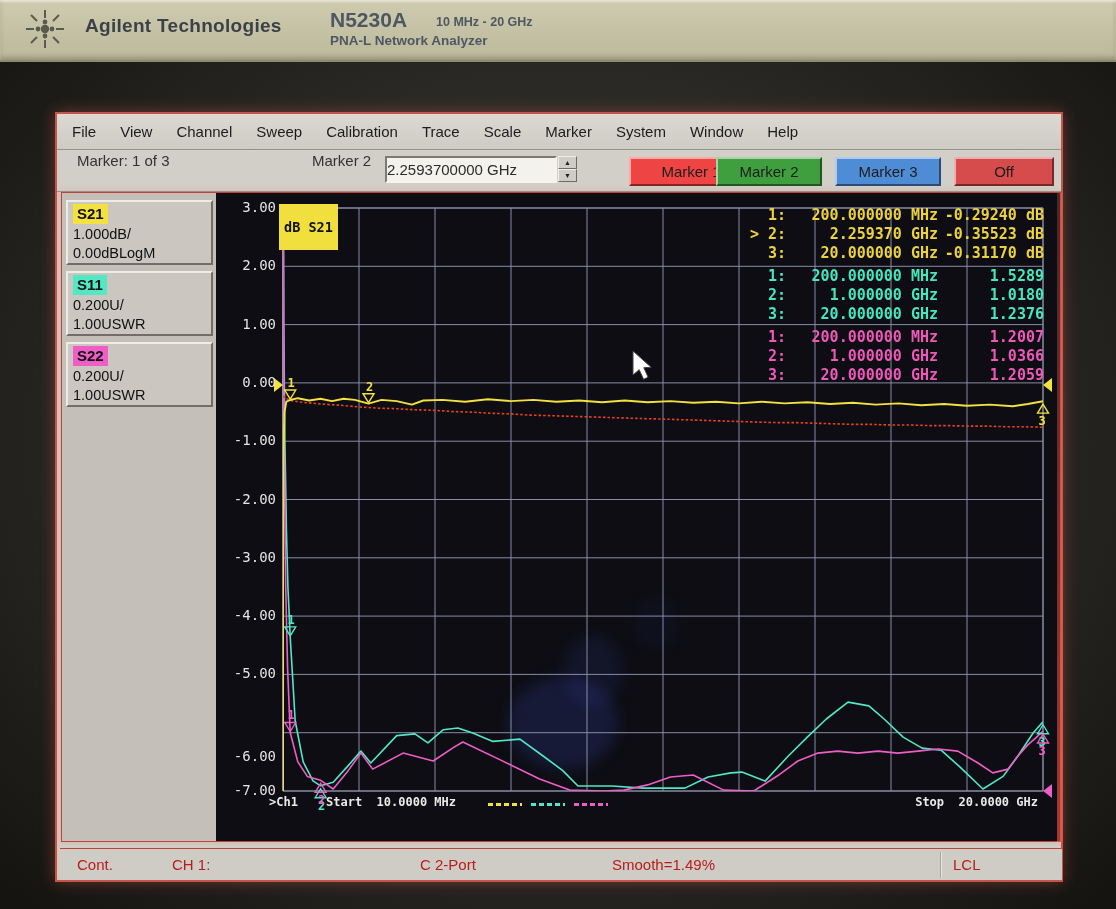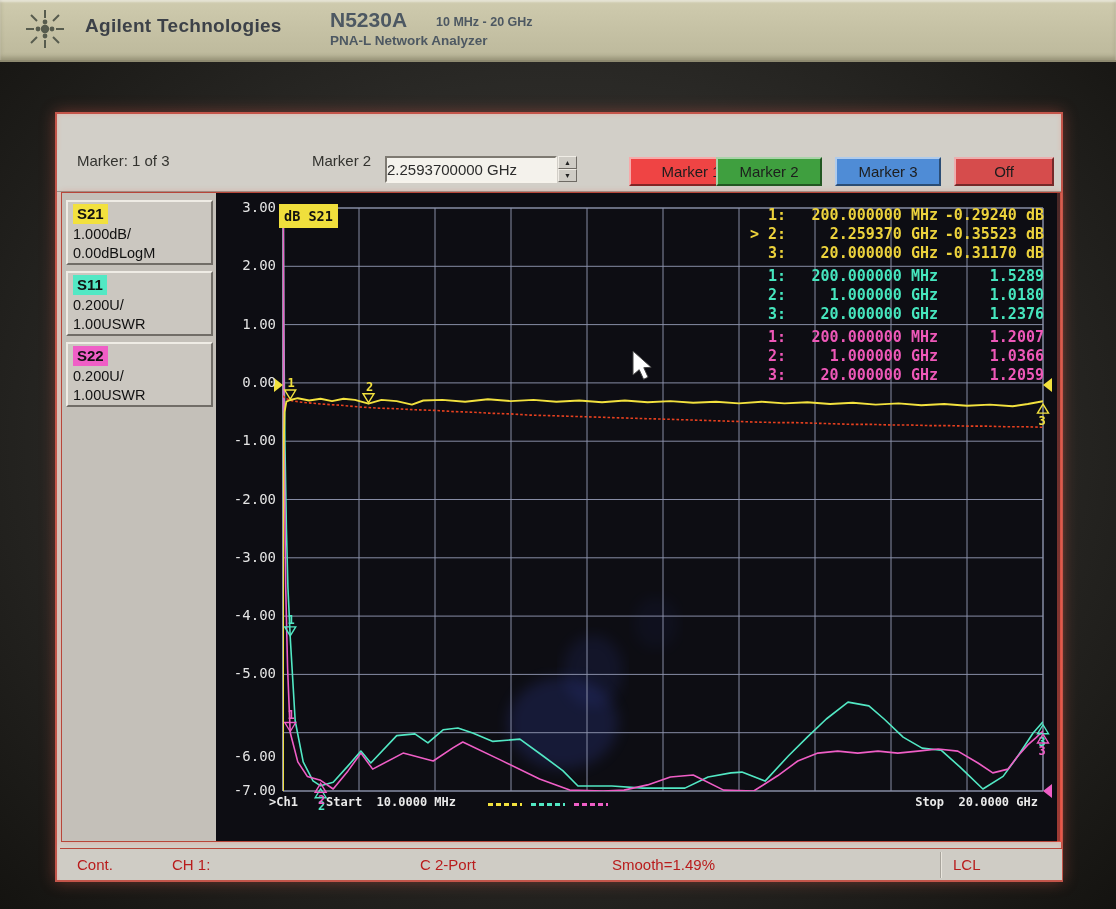--- a/index.html
+++ b/index.html
@@ -39,21 +39,21 @@
   .left-panel{position:absolute;left:0;top:0;width:154px;height:648px;background:#c4c0b9;padding:7px 3px 0 4px}
   .trace-box{height:65px;margin-bottom:6px;background:#cbc7c0;border:2px solid;border-color:#efece5 #716d67 #716d67 #efece5;
     padding:2px 5px 0 5px;font-size:14.5px;color:#111;line-height:1.35}
   .trace-chip{display:inline-block;padding:0 4px;font-weight:bold;font-size:15px;color:#111}
   .trace-l3{display:flex;}
   .graph{position:absolute;left:154px;top:0;width:846px;height:649px}
   .graph svg{position:absolute;left:0;top:0}
   .yticks{position:absolute;left:0;top:0;width:62px;height:649px;pointer-events:none}
   .ytick{position:absolute;left:0;width:60px;text-align:right;font-family:"DejaVu Sans Mono",monospace;
     font-size:14px;color:#e4e4e4}
-  .db-chip{position:absolute;left:63px;top:11px;padding:4px 5px;background:#f0df3c;color:#101010;
+  .db-chip{position:absolute;left:63px;top:11px;padding:15px 5px;background:#f0df3c;color:#101010;
     font-family:"DejaVu Sans Mono",monospace;font-weight:bold;font-size:13.5px;z-index:3}
   .readouts{position:absolute;right:18px;top:13px;z-index:3;font-family:"DejaVu Sans Mono",monospace;
     font-weight:bold;font-size:15px;text-align:right}
   .ro-row{display:flex;height:19px;line-height:19px;white-space:pre}
   .ro-idx{width:40px;text-align:right}
   .ro-freq{width:152px;text-align:right}
   .ro-val{width:106px;text-align:right}
   .ro-gap{margin-top:4px}
   .bottom-row{position:absolute;left:0;top:602px;width:846px;height:20px;z-index:2;
     font-family:"DejaVu Sans Mono",monospace;font-weight:bold;font-size:12px;color:#eaeaea}
@@ -94,20 +94,33 @@
     </svg>
     <div class="brand">Agilent Technologies</div>
     <div class="model">N5230A</div>
     <div class="range">10 MHz - 20 GHz</div>
     <div class="product">PNA-L Network Analyzer</div>
   </div>
 
   <div class="bezel"></div>
 
   <div class="screen">
+    <div class="menubar" id="menubar">
+        <span class="menu-item">File</span>
+        <span class="menu-item">View</span>
+        <span class="menu-item">Channel</span>
+        <span class="menu-item">Sweep</span>
+        <span class="menu-item">Calibration</span>
+        <span class="menu-item">Trace</span>
+        <span class="menu-item">Scale</span>
+        <span class="menu-item">Marker</span>
+        <span class="menu-item">System</span>
+        <span class="menu-item">Window</span>
+        <span class="menu-item">Help</span>
+      </div>
 
     <div class="toolbar">
       <div class="tb-text" style="left:20px">Marker: 1 of 3</div>
       <div class="tb-text" style="left:255px">Marker 2</div>
       <div class="mk-input">2.2593700000 GHz</div>
       <div class="spinner">
         <div class="spin-btn" style="top:0">▲</div>
         <div class="spin-btn" style="top:13px">▼</div>
       </div>
       <div id="tb-buttons">

